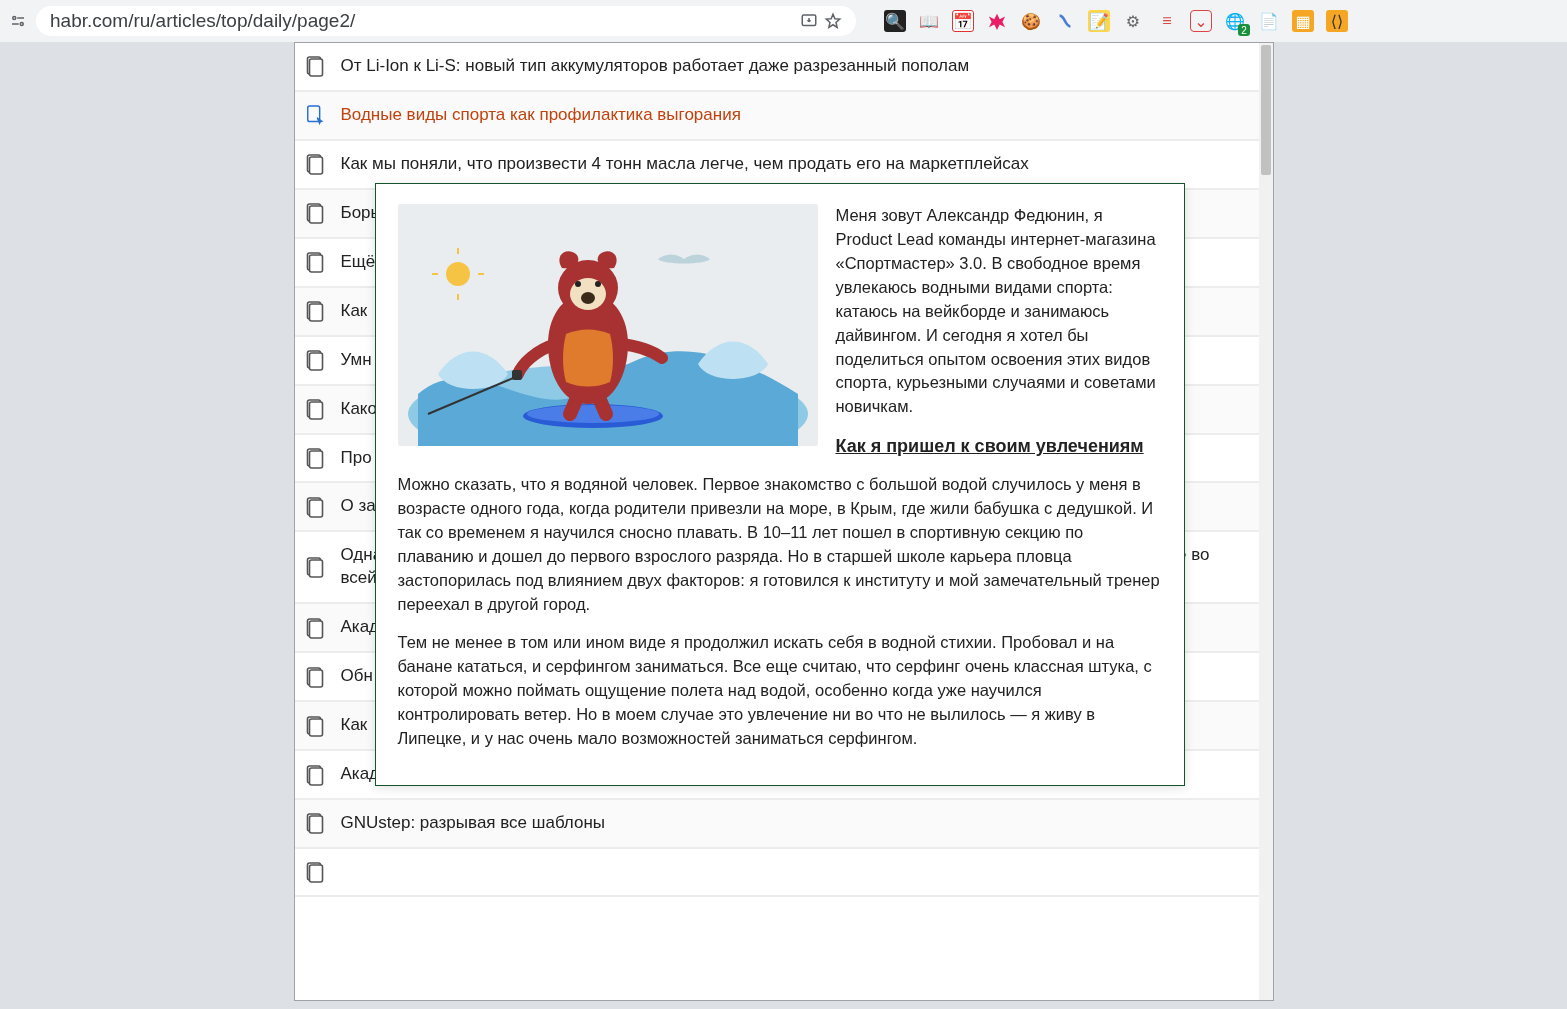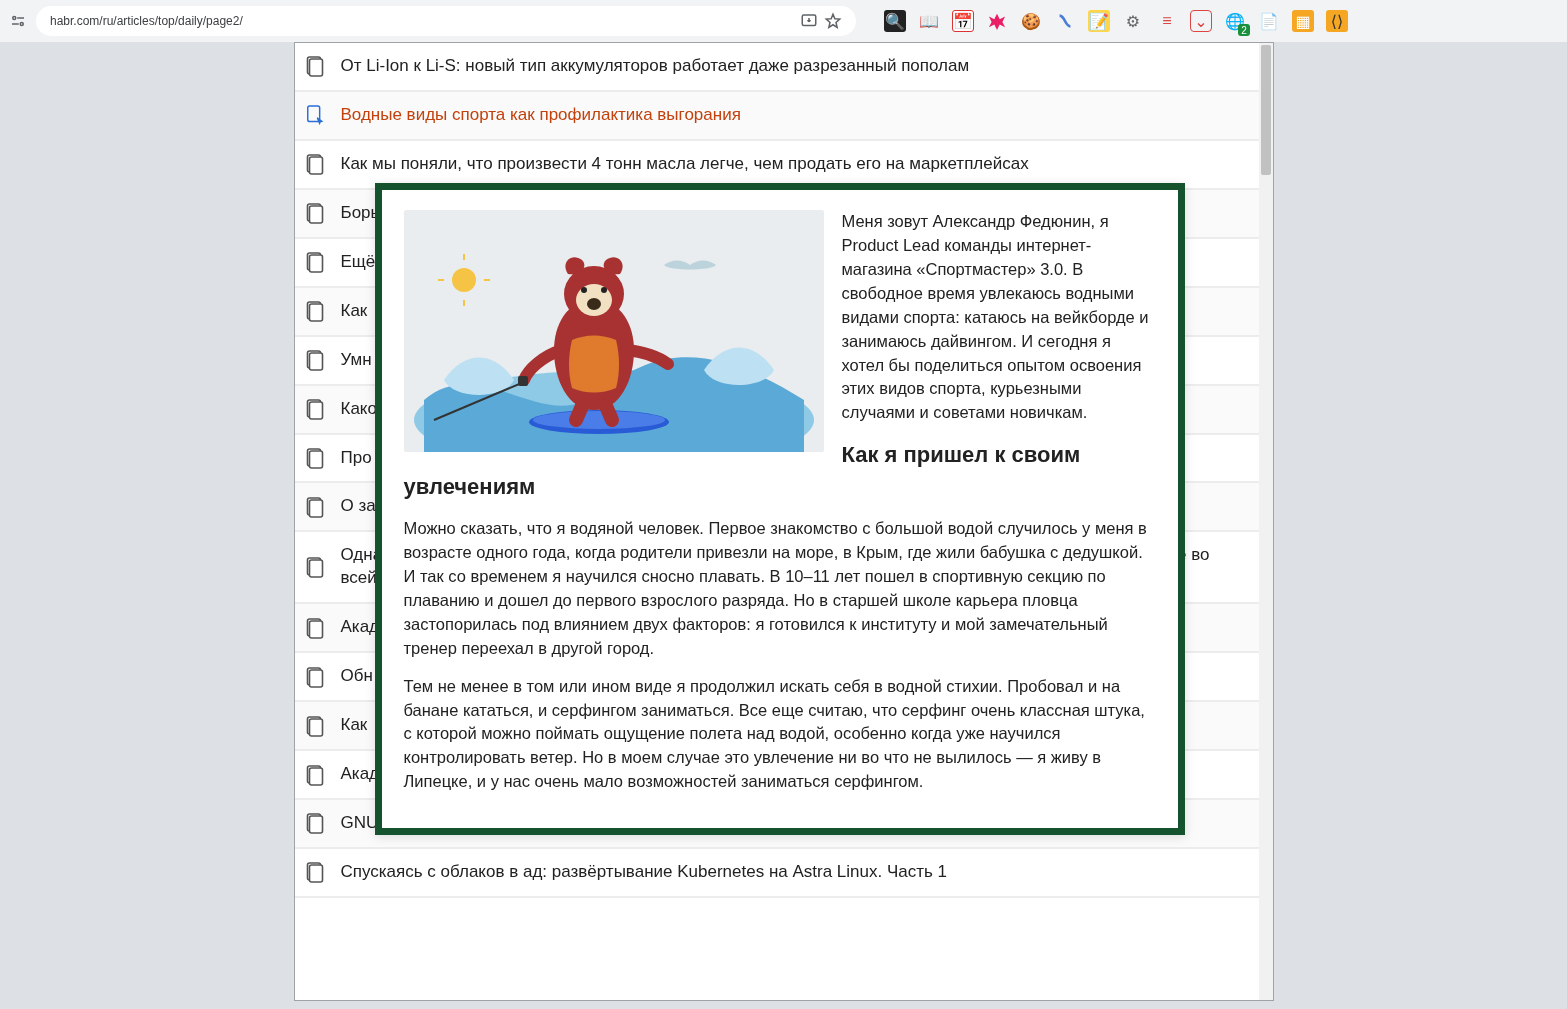--- a/index.html
+++ b/index.html
@@ -28,21 +28,21 @@
   }
   .omnibox {
     flex: 0 0 820px;
     height: 30px;
     background: #fff;
     border-radius: 16px;
     display: flex;
     align-items: center;
     padding: 0 14px;
     color: #3c4043;
-    font-size: 12px;
+    font-size: 19px;
     gap: 6px;
   }
   .omnibox .url-text { flex: 1; }
   .omnibox .omni-icon {
     width: 18px; height: 18px;
     display: flex; align-items: center; justify-content: center;
     color: #5f6368;
     cursor: pointer;
   }
   .ext-bar {
@@ -116,33 +116,34 @@
   }
   .article-row.active .title { color: #c2410c; }
   .article-row.active .doc-icon { color: #2a6fd6; }
 
   .preview-popup {
     position: absolute;
     left: 80px;
     top: 140px;
     width: 810px;
     background: #fff;
-    border: 7px solid #14532d;
+    border: 1px solid #14532d;
     box-shadow: 0 2px 10px rgba(0,0,0,0.12);
     padding: 20px 22px;
     z-index: 50;
     font-size: 16.5px;
     line-height: 1.45;
     color: #222;
   }
   .preview-popup p { margin-bottom: 14px; }
   .preview-popup h3 {
-    font-size: 22px;
+    font-size: 18px;
     font-weight: 700;
     margin: 4px 0 14px 0;
+    text-decoration: underline;
   }
   .float-img {
     float: left;
     width: 420px;
     height: 242px;
     background: #e9edef;
     margin: 0 18px 10px 0;
     border-radius: 3px;
     position: relative;
     overflow: hidden;
@@ -358,21 +359,20 @@
           </span>
           <span class="title">GNUstep: разрывая все шаблоны</span>
         </div>
         <div class="article-row">
           <span class="doc-icon">
             <svg width="20" height="22" viewBox="0 0 20 22" fill="none" stroke="currentColor" stroke-width="1.6">
               <rect x="2.5" y="2" width="13" height="17" rx="2"></rect>
               <rect x="4.5" y="4" width="13" height="17" rx="2" fill="#fff"></rect>
             </svg>
           </span>
-          <span class="title">Спускаясь с облаков в ад: развёртывание Kubernetes на Astra Linux. Часть 1</span>
         </div>
       </div>
 
     <div class="preview-popup">
       <div class="float-img">
 
         <svg width="420" height="242" viewBox="0 0 420 242">
           <rect width="420" height="242" fill="#e9edef"></rect>
           <ellipse cx="210" cy="210" rx="200" ry="50" fill="#8ecae6"></ellipse>
           <path d="M20 190 C 80 140, 140 230, 200 180 S 320 140, 400 190 L400 242 L20 242 Z" fill="#5aa9d6"></path>

